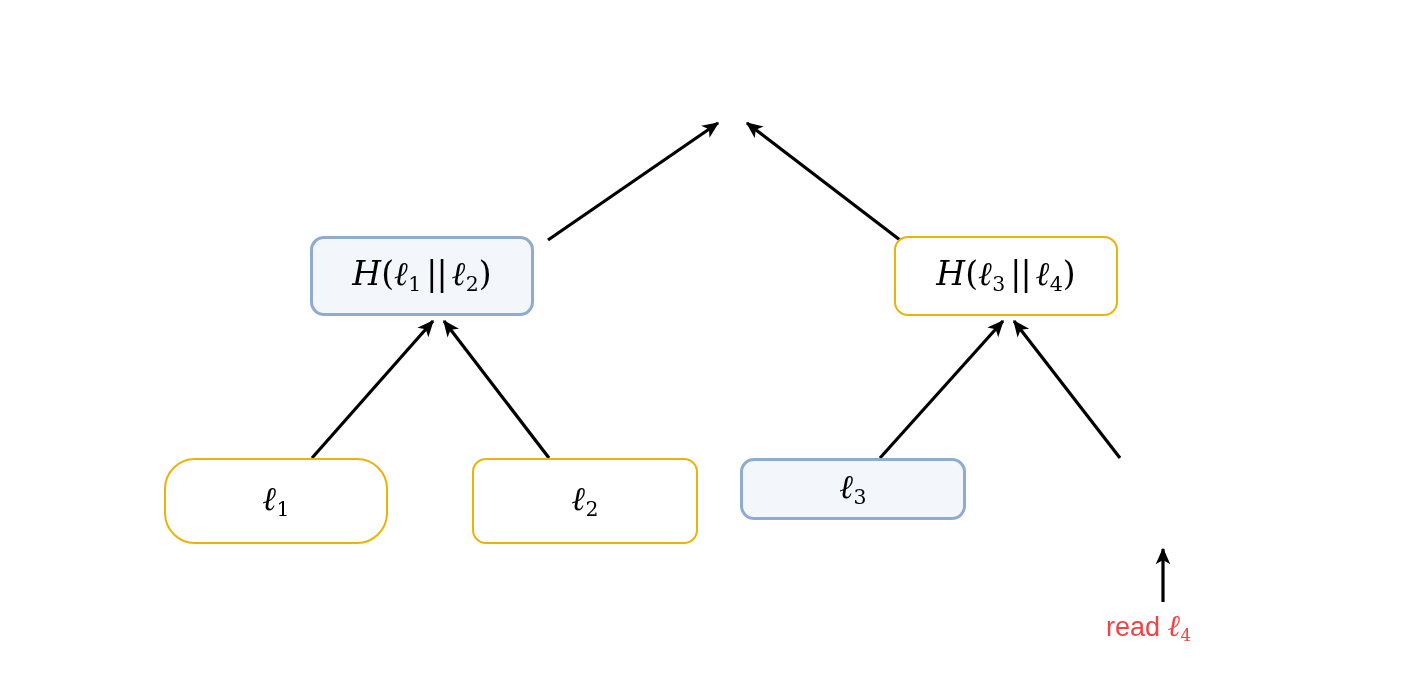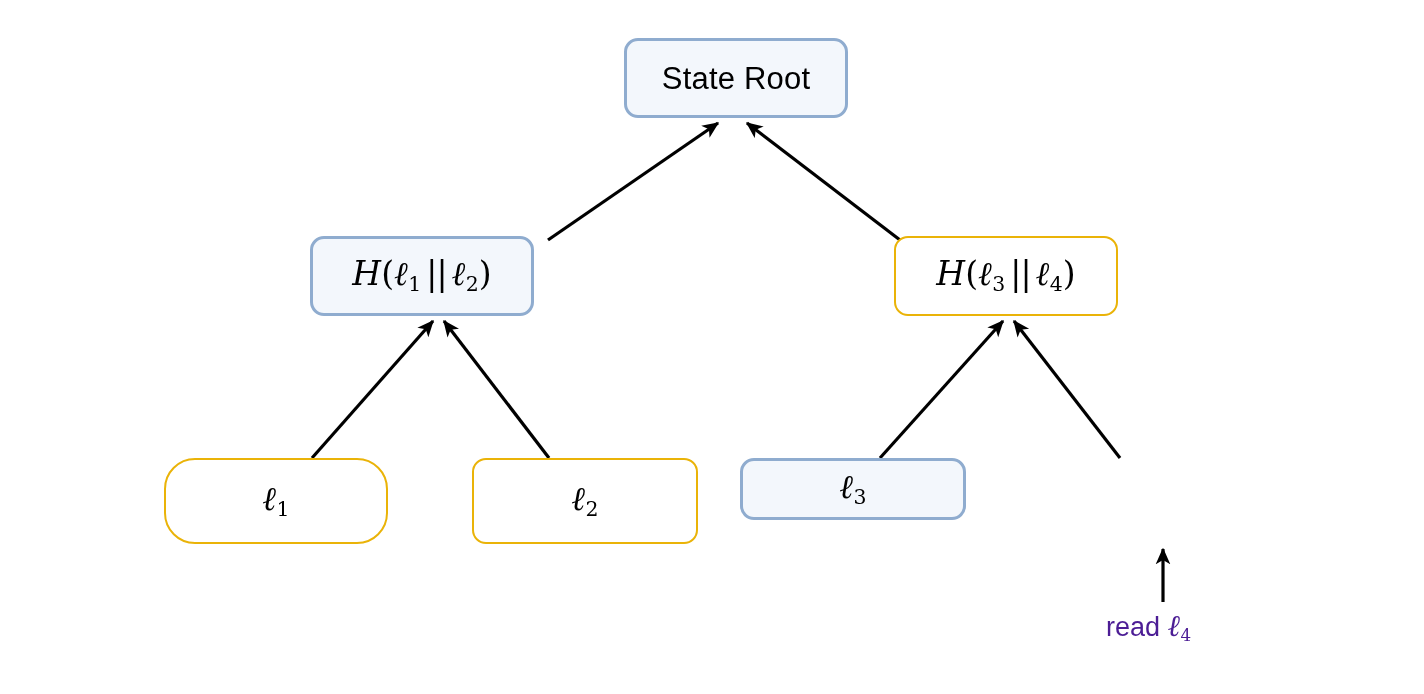--- a/index.html
+++ b/index.html
@@ -76,21 +76,21 @@
     padding: 0 5px;
     font-style: normal;
     letter-spacing: -1px;
   }
   .paren {
     font-style: normal;
   }
   .caption {
     position: absolute;
     z-index: 3;
-    color: #4c1d95;
+    color: #ef4444;
     white-space: nowrap;
     font-family: "Liberation Sans", sans-serif;
     font-size: 27px;
     text-align: right;
   }
   .caption .ell {
     font-size: 30px;
     font-family: "DejaVu Serif", "Liberation Serif", serif;
   }
 </style>
@@ -114,23 +114,20 @@
 
     <line x1="549" y1="458" x2="444" y2="321" stroke="#000000" stroke-width="3.2" marker-end="url(#arrow)"></line>
 
     <line x1="880" y1="458" x2="1003" y2="321" stroke="#000000" stroke-width="3.2" marker-end="url(#arrow)"></line>
 
     <line x1="1120" y1="458" x2="1014" y2="321" stroke="#000000" stroke-width="3.2" marker-end="url(#arrow)"></line>
 
     <line x1="1163" y1="602" x2="1163" y2="549" stroke="#000000" stroke-width="3.2" marker-end="url(#arrow)"></line>
   </svg>
 
-  <div class="node highlight" style="left:624px; top:38px; width:224px; height:80px;">
-    <span class="node-label label-sans">State Root</span>
-  </div>
 
   <div class="node highlight" style="left:310px; top:236px; width:224px; height:80px;">
     <span class="node-label label-math">
       <span class="mathvar">H</span><span class="paren">(</span><span class="ell">ℓ</span><span class="sub">1</span><span class="bars">||</span><span class="ell">ℓ</span><span class="sub">2</span><span class="paren">)</span>
     </span>
   </div>
 
   <div class="node plain" style="left:894px; top:236px; width:224px; height:80px;">
     <span class="node-label label-math">
       <span class="mathvar">H</span><span class="paren">(</span><span class="ell">ℓ</span><span class="sub">3</span><span class="bars">||</span><span class="ell">ℓ</span><span class="sub">4</span><span class="paren">)</span>

